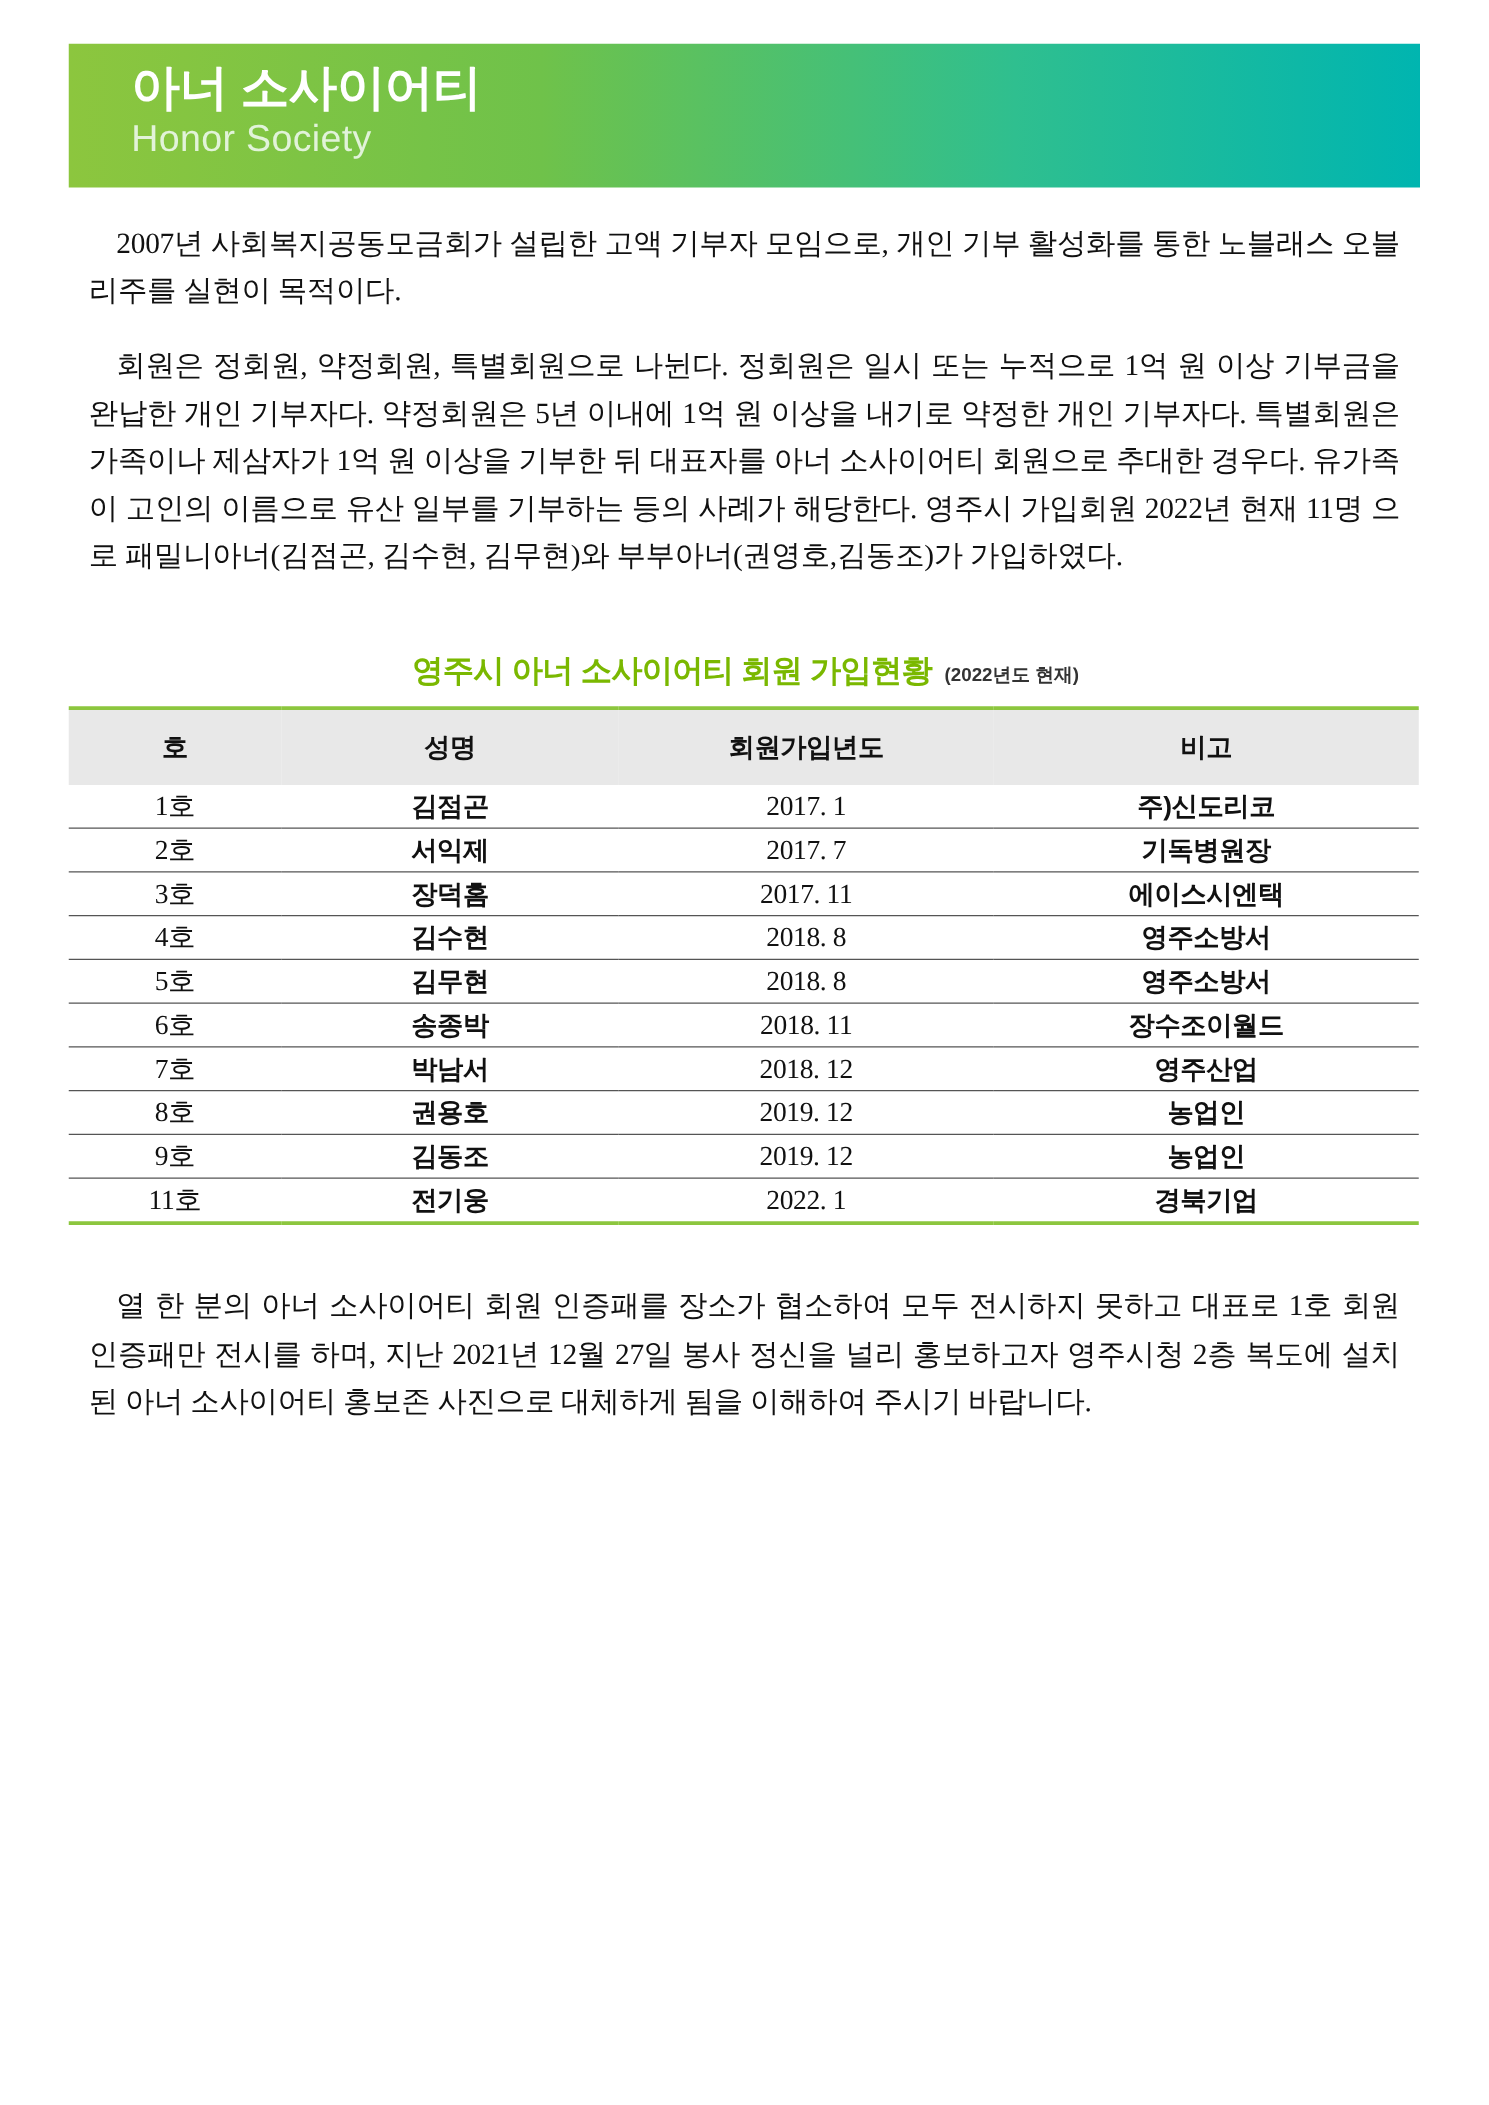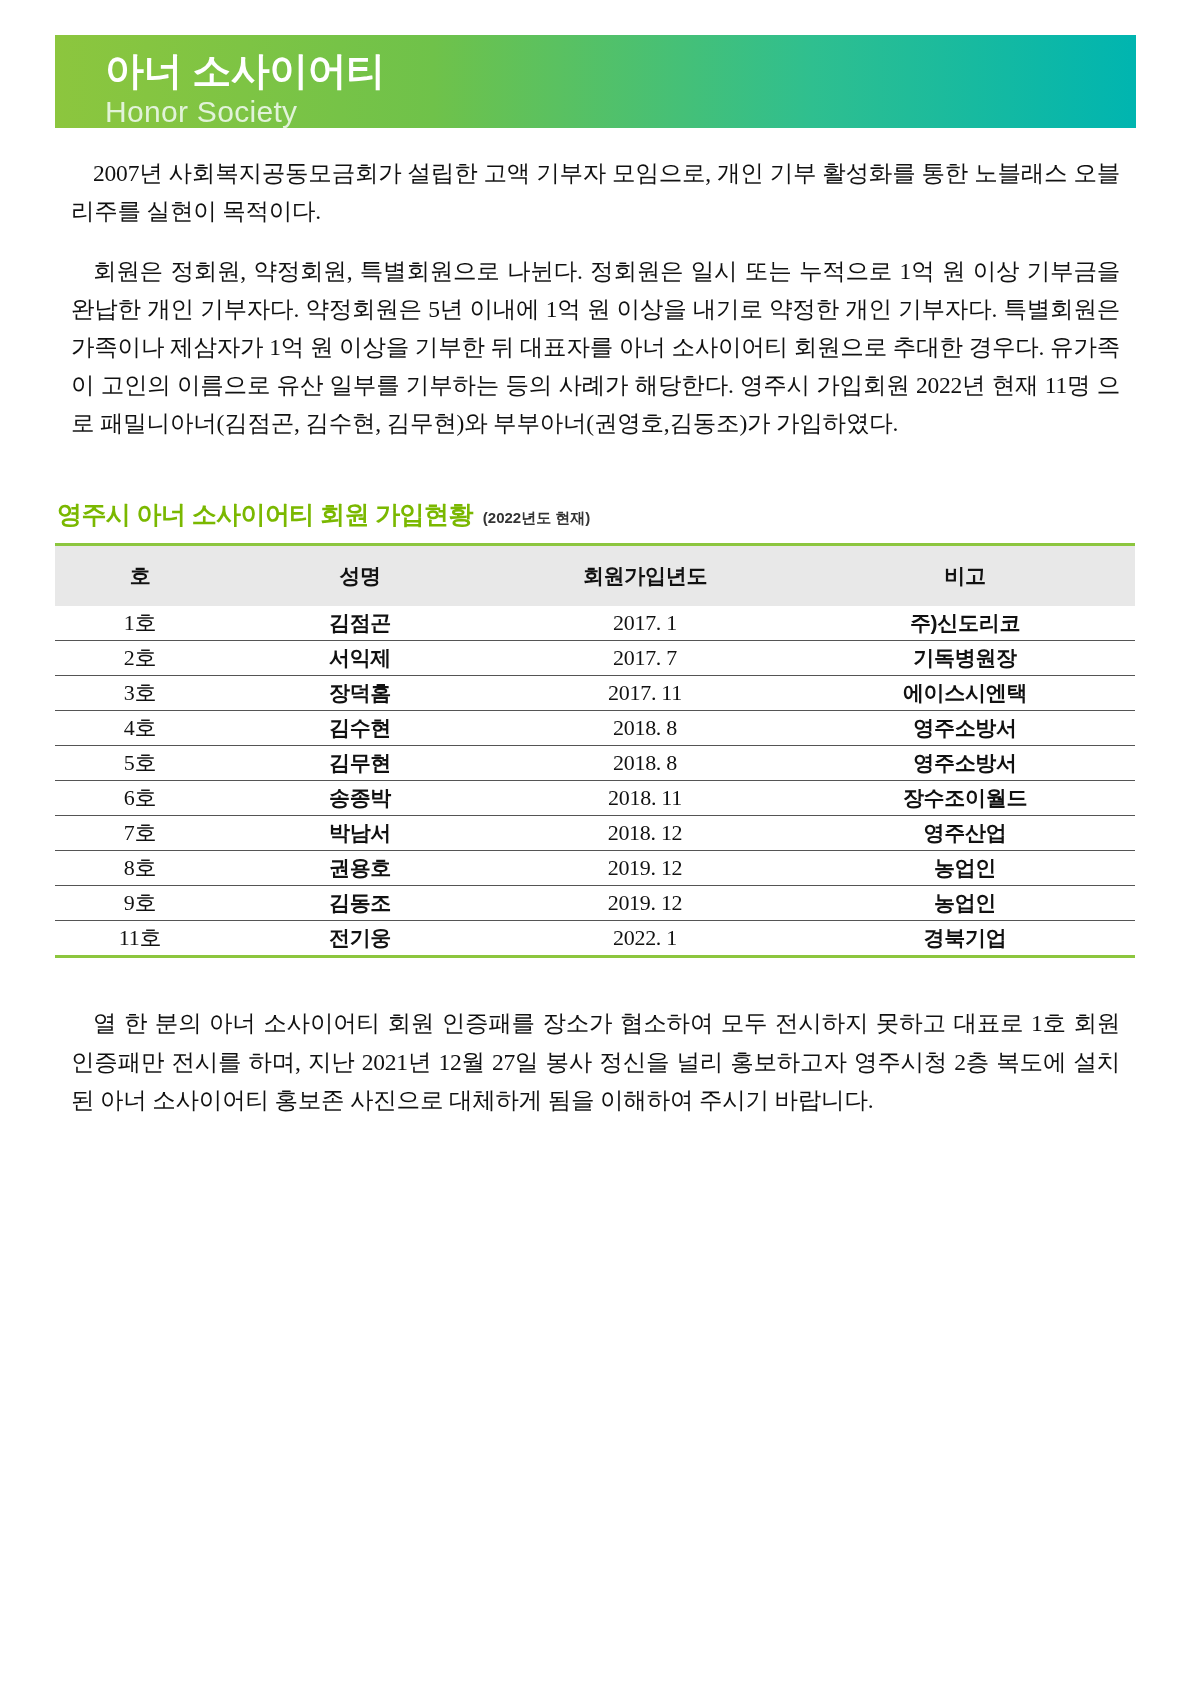--- a/index.html
+++ b/index.html
@@ -21,21 +21,21 @@
     height: 1684px;
     position: relative;
     box-sizing: border-box;
     padding: 0 55px;
   }
 
   
   .banner {
     position: relative;
     margin: 35px 0 0 0;
-    height: 93px;
+    height: 115px;
     background: linear-gradient(90deg, #8cc63e 0%, #6fc24a 35%, #2fbf8f 70%, #00b5b0 100%);
     padding: 14px 0 0 50px;
     box-sizing: border-box;
   }
   .banner-title {
     font-family: "Liberation Sans", sans-serif;
     font-weight: bold;
     font-size: 39px;
     color: #ffffff;
     line-height: 1.15;
@@ -67,20 +67,21 @@
   .para .indent { display: inline-block; width: 22px; }
 
   
   .table-section { margin-top: 56px; }
   .table-caption {
     display: flex;
     align-items: baseline;
     gap: 10px;
     margin-bottom: 12px;
     padding-left: 2px;
+    justify-content: center;
   }
   .table-caption .main {
     font-family: "Liberation Sans", sans-serif;
     font-weight: bold;
     font-size: 25px;
     color: #7ab800;
     letter-spacing: -0.6px;
   }
   .table-caption .note {
     font-family: "Liberation Sans", sans-serif;

